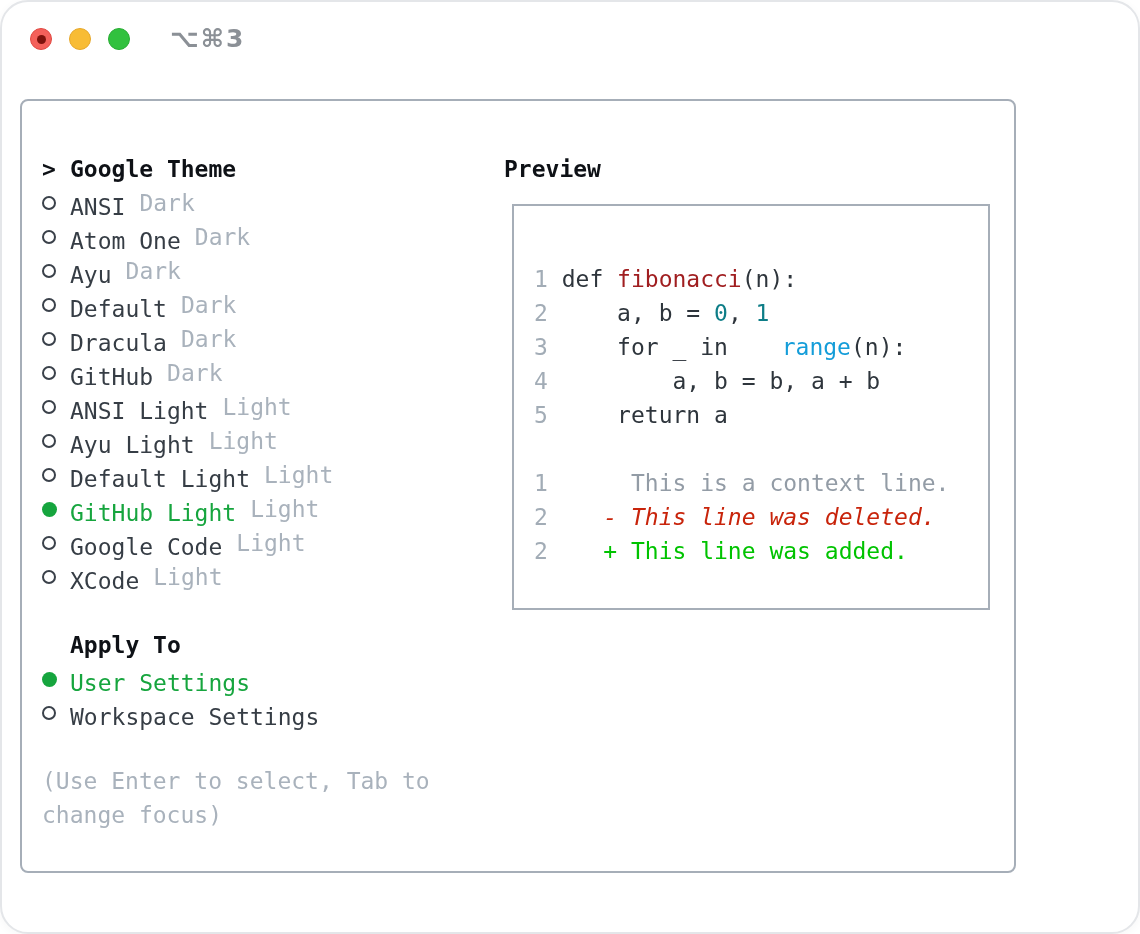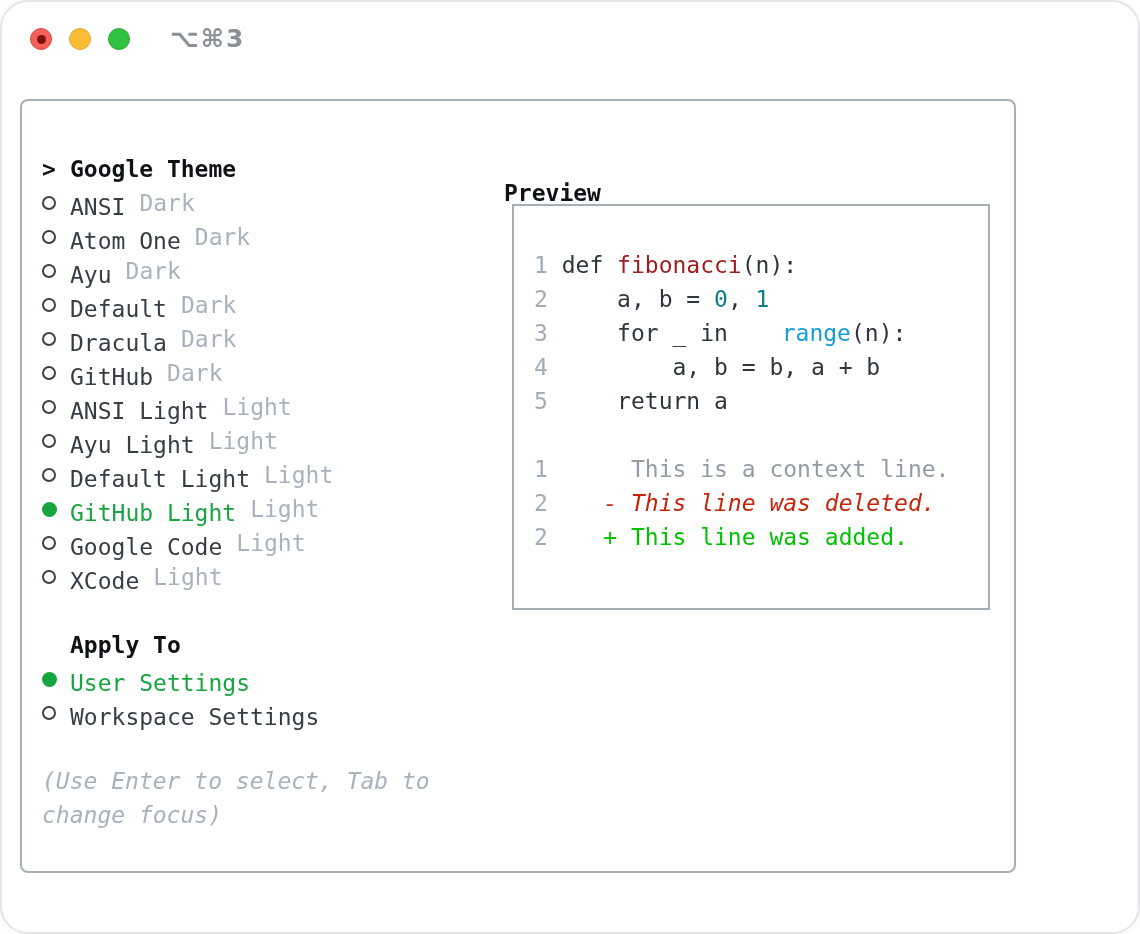--- a/index.html
+++ b/index.html
@@ -25,26 +25,26 @@
   .marker{width:28px;display:flex;align-items:center;flex:0 0 28px;}
   .marker .circle{width:14px;height:14px;border:2.5px solid #3a414a;border-radius:50%;box-sizing:border-box;background:transparent;}
   .row.selected .marker .circle{width:15px;height:15px;border:none;background:var(--c-accent-green,#16a53e);}
   .prompt{font-weight:700;color:#0e1116;width:28px;flex:0 0 28px;}
   .htext{font-weight:700;color:#0e1116;}
   .tname{color:var(--c-text-dark,#363d45);margin-top:8px;}
   .row.selected .tname{color:var(--c-accent-green,#16a53e);}
   .tvariant{color:var(--c-muted,#a9b2bc);margin-left:14px;}
   .spacer{height:34px;}
   .apply-header{padding-left:28px;}
-  .hint{width:424px;line-height:34px;color:var(--c-muted,#a9b2bc);white-space:normal;word-wrap:break-word;font-style:italic;}
+  .hint{width:424px;line-height:34px;color:var(--c-muted,#a9b2bc);white-space:normal;word-wrap:break-word;}
 
   
-  .preview-header{position:absolute;left:482px;top:51px;height:34px;display:flex;align-items:center;font-size:23px;font-weight:700;color:#0e1116;margin-top:24px;}
+  .preview-header{position:absolute;left:482px;top:51px;height:34px;display:flex;align-items:center;font-size:23px;font-weight:700;color:#0e1116;}
   .preview-box{position:absolute;left:490px;top:103px;width:478px;height:406px;border:2px solid var(--c-border,#a6aeb8);box-sizing:border-box;background:#fff;}
-  .plines{position:absolute;left:20px;top:42px;font-size:23px;}
+  .plines{position:absolute;left:20px;top:56px;font-size:23px;}
   .pline{height:34px;line-height:34px;white-space:pre;}
   .seg-num{color:#a2acb6;}
   .seg-code{color:#2e353c;}
   .seg-fn{color:var(--c-syntax-fn,#a01e20);}
   .seg-lit{color:var(--c-syntax-literal,#0d7d87);}
   .seg-builtin{color:var(--c-syntax-builtin,#149dd9);margin-left:40px;}
   .seg-ctx{color:#939ca6;}
   .seg-del{color:var(--c-diff-del,#c8240b);font-style:italic;}
   .seg-add{color:var(--c-diff-add,#00c300);margin-top:20px;}
 </style>

